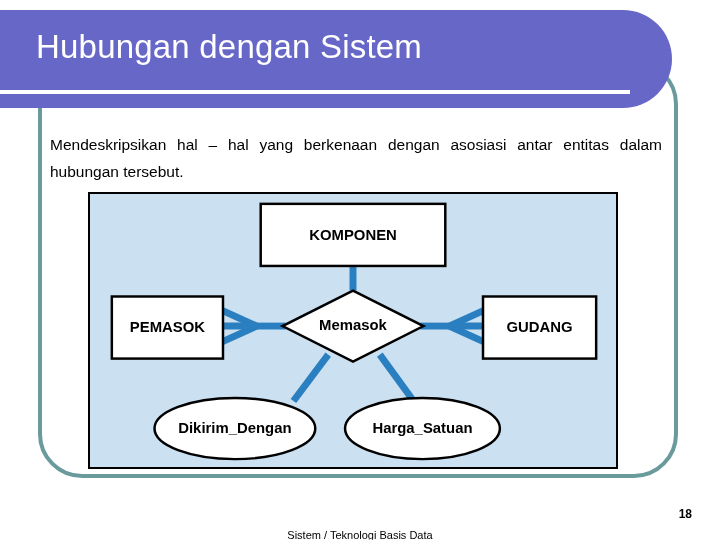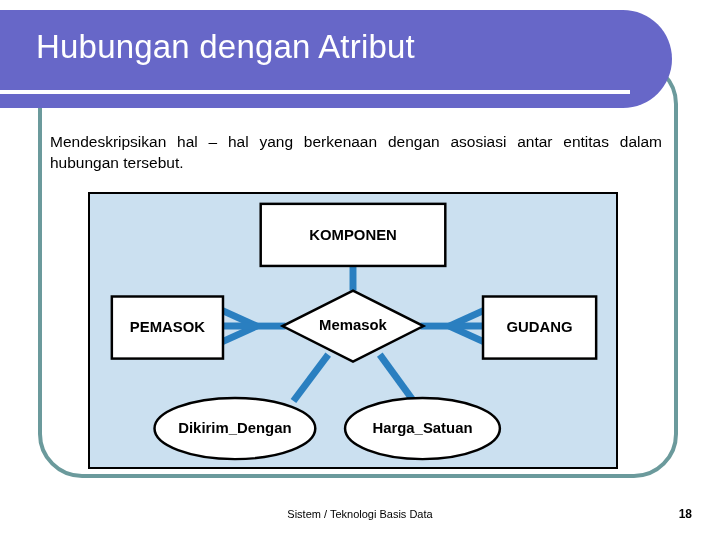--- a/index.html
+++ b/index.html
@@ -66,21 +66,21 @@
   }
 
   
   .body-text {
     position: absolute;
     left: 50px;
     top: 131px;
     width: 612px;
     color: #000000;
     font-size: 15.5px;
-    line-height: 21px;
+    line-height: 27px;
     text-align: justify;
   }
 
   
   .diagram-panel {
     position: absolute;
     left: 88px;
     top: 192px;
     width: 530px;
     height: 277px;
@@ -105,21 +105,21 @@
     dominant-baseline: middle;
   }
   .entity-label { font-size: 15px; }
   .rel-label    { font-size: 15px; }
   .attr-label   { font-size: 15px; }
 
   
   .footer-text {
     position: absolute;
     left: 0;
-    top: 508px;
+    top: 529px;
     width: 720px;
     text-align: center;
     font-size: 11px;
     color: #000000;
   }
   .page-number {
     position: absolute;
     right: 28px;
     top: 507px;
     font-size: 12px;
@@ -128,21 +128,21 @@
   }
 </style>
 </head>
 <body>
 
 <div class="slide">
 
   <div class="frame-border"></div>
 
   <div class="title-bar"></div>
-  <div class="title-text">Hubungan dengan Atribut</div>
+  <div class="title-text">Hubungan dengan Sistem</div>
 
   <div class="body-text">Mendeskripsikan hal – hal yang berkenaan dengan asosiasi antar entitas dalam hubungan tersebut.</div>
 
   <div class="diagram-panel">
     <svg class="diagram-svg" viewBox="0 0 530 277" preserveAspectRatio="none">
 
       <g stroke="#2a7fc0" stroke-width="7" fill="none" stroke-linecap="butt">
 
         <g>
           <line x1="265" y1="98" x2="265" y2="69"></line>

